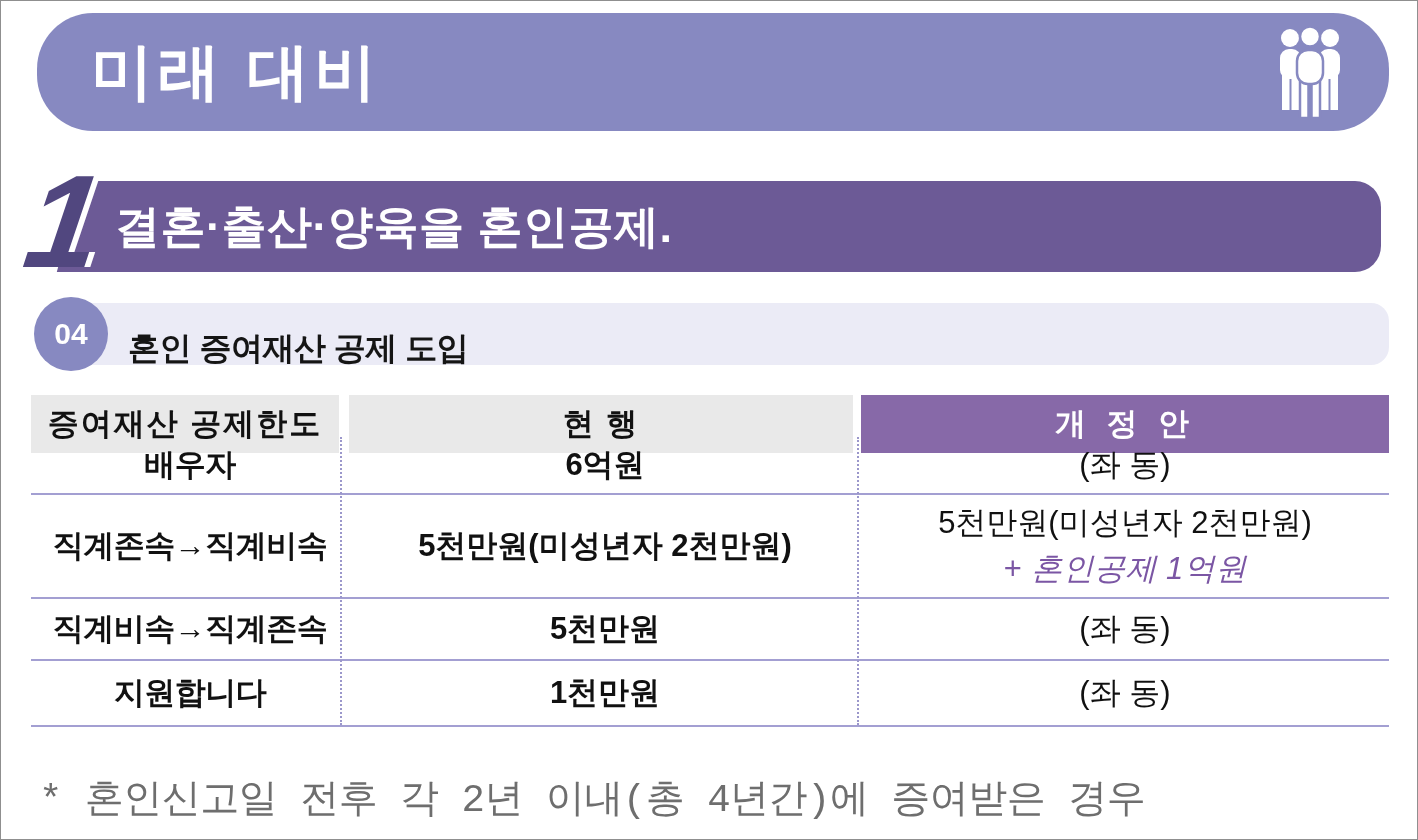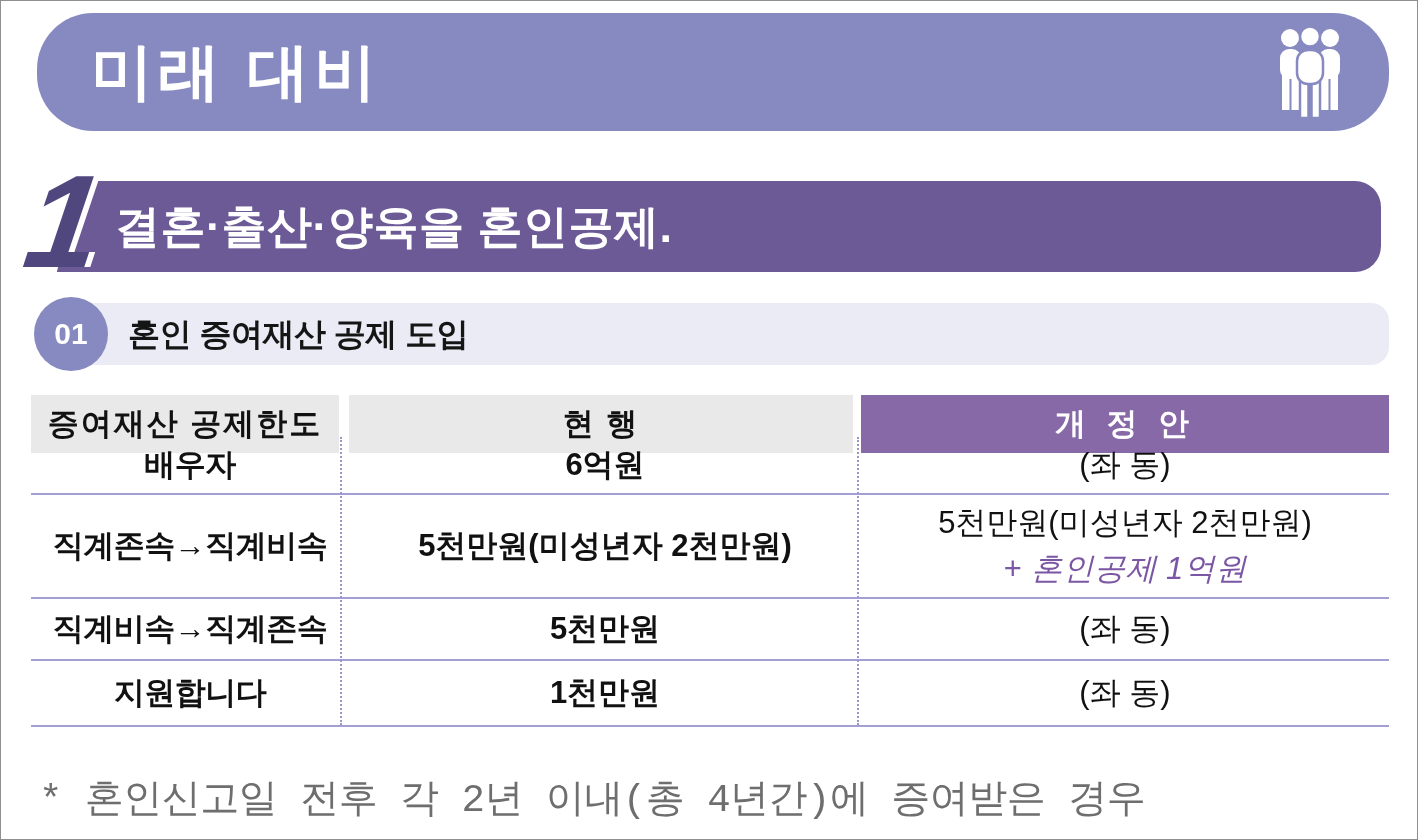--- a/index.html
+++ b/index.html
@@ -48,21 +48,21 @@
     position:absolute; left:58px; top:302px; width:1330px; height:62px;
     background:var(--barBg,#ebebf6); border-radius:18px;
   }
   .sub-badge {
     position:absolute; left:33px; top:296px; width:74px; height:74px;
     background:var(--banner,#8789c1); border-radius:50%;
     color:#fff; font-size:30px; font-weight:700;
     display:flex; align-items:center; justify-content:center; z-index:2;
   }
   .sub-title {
-    position:absolute; left:127px; top:302px; height:62px; line-height:62px;
+    position:absolute; left:127px; top:316px; height:62px; line-height:62px;
     font-size:32px; font-weight:700; color:#151515; z-index:2; letter-spacing:-0.5px;
   }
 
   
   .table { position:absolute; left:30px; top:394px; width:1358px; }
   .thead { display:flex; height:42px; }
   .th {
     height:58px; display:flex; align-items:center; justify-content:center;
     font-size:31px; font-weight:700; letter-spacing:2px;
   }
@@ -124,21 +124,21 @@
   </div>
 
   <div class="sec-num">1</div>
   <div class="sec-banner">
     <div class="slant"></div>
     <div class="bar"></div>
     <div class="sec-title">결혼·출산·양육을 혼인공제.</div>
   </div>
 
   <div class="sub-bar"></div>
-  <div class="sub-badge">01</div>
+  <div class="sub-badge">04</div>
   <div class="sub-title">혼인 증여재산 공제 도입</div>
 
   <div class="table">
     <div class="thead">
       <div class="th c1">증여재산 공제한도</div>
       <div class="th c2">현 행</div>
       <div class="th c3">개 정 안</div>
     </div>
     <div class="tbody">
       <div class="dots d1"></div>

